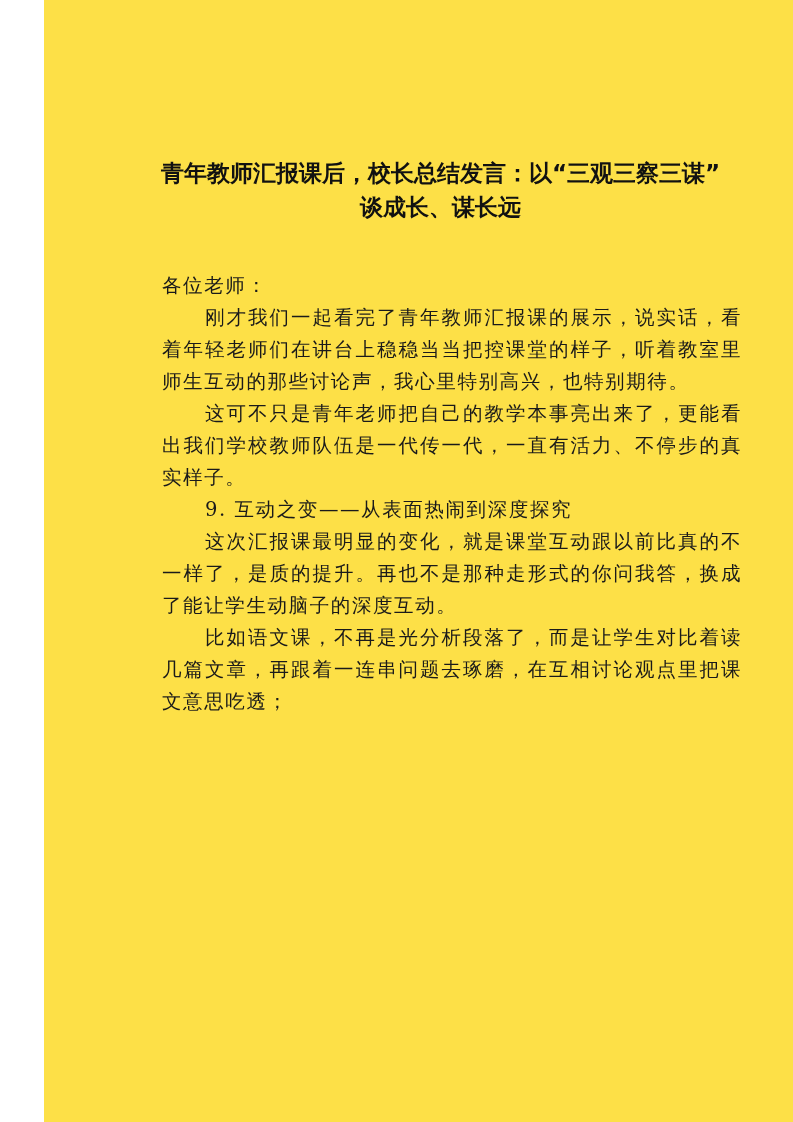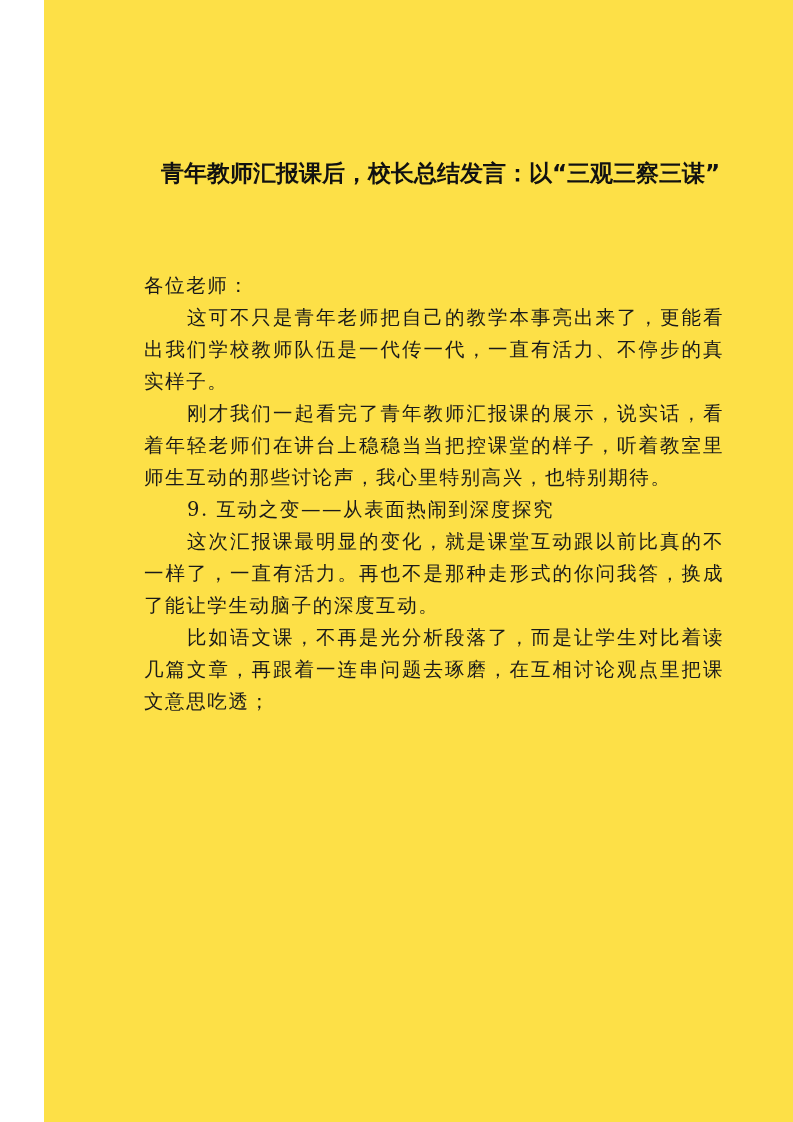--- a/index.html
+++ b/index.html
@@ -4,37 +4,38 @@
 <style>
   html, body { margin: 0; padding: 0; background: #ffffff; }
   body { width: 793px; height: 1122px; position: relative; overflow: hidden; }
   .page { position: absolute; left: 0; top: 0; width: 793px; height: 1122px; background: #fde047; margin-left: 44px; }
   .title {
     position: absolute; left: 80px; width: 633px; top: 156px;
     text-align: center; font-family: "DejaVu Sans", sans-serif; font-weight: bold;
     font-size: 23px; line-height: 34px; color: #111;
   }
   .body {
-    position: absolute; left: 100px; top: 270px; width: 580px;
+    position: absolute; left: 118px; top: 270px; width: 580px;
     font-family: "DejaVu Serif", serif; font-size: 19.5px; line-height: 32px;
     color: #1a1a1a; letter-spacing: 1.6px; text-align: justify;
   }
   .body p { margin: 0; }
   .indent { text-indent: 2.2em; }
   .heading { font-family: "DejaVu Sans", sans-serif; font-weight: bold; }
 </style>
 </head>
 <body>
 
 <div class="page">
   <div class="title">
     <div>青年教师汇报课后，校长总结发言：以“三观三察三谋”</div>
+    <div>谈成长、谋长远</div>
   </div>
 
   <div class="body">
     <p>各位老师：</p>
+    <p class="indent">刚才我们一起看完了青年教师汇报课的展示，说实话，看着年轻老师们在讲台上稳稳当当把控课堂的样子，听着教室里师生互动的那些讨论声，我心里特别高兴，也特别期待。</p>
     <p class="indent">这可不只是青年老师把自己的教学本事亮出来了，更能看出我们学校教师队伍是一代传一代，一直有活力、不停步的真实样子。</p>
-    <p class="indent">刚才我们一起看完了青年教师汇报课的展示，说实话，看着年轻老师们在讲台上稳稳当当把控课堂的样子，听着教室里师生互动的那些讨论声，我心里特别高兴，也特别期待。</p>
     <p class="indent">9. 互动之变——从表面热闹到深度探究</p>
-    <p class="indent">这次汇报课最明显的变化，就是课堂互动跟以前比真的不一样了，一直有活力。再也不是那种走形式的你问我答，换成了能让学生动脑子的深度互动。</p>
+    <p class="indent">这次汇报课最明显的变化，就是课堂互动跟以前比真的不一样了，是质的提升。再也不是那种走形式的你问我答，换成了能让学生动脑子的深度互动。</p>
     <p class="indent">比如语文课，不再是光分析段落了，而是让学生对比着读几篇文章，再跟着一连串问题去琢磨，在互相讨论观点里把课文意思吃透；</p>
   </div>
 </div>
 
 </body></html>

